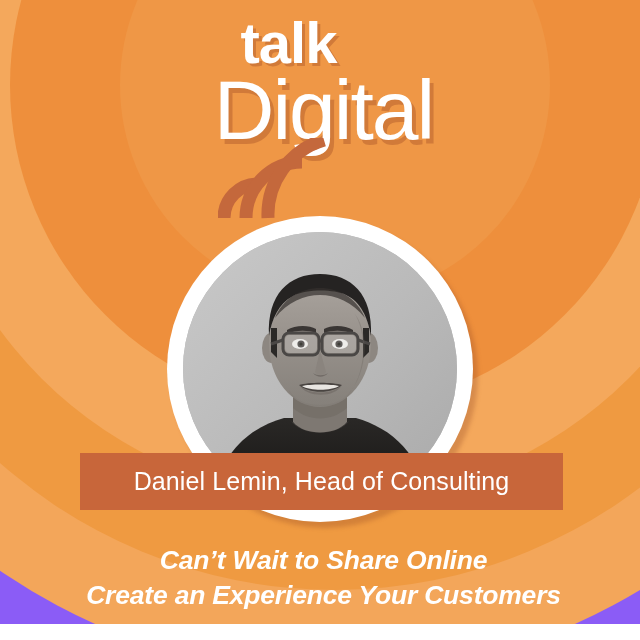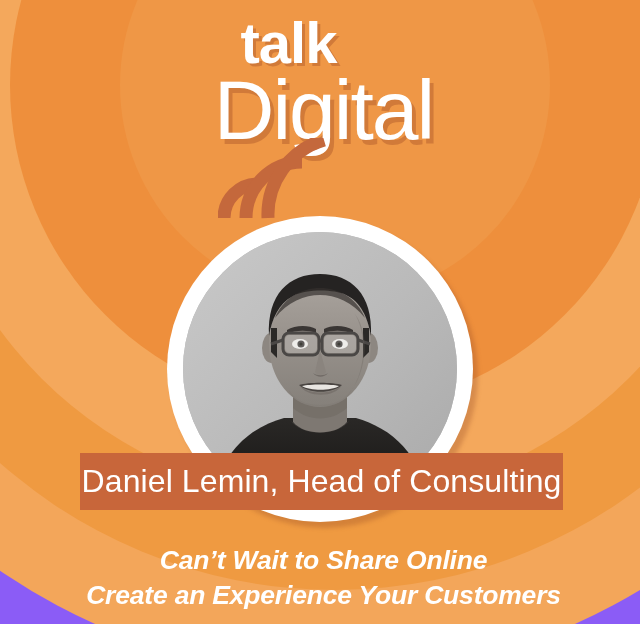--- a/index.html
+++ b/index.html
@@ -142,21 +142,21 @@
     top: 453px;
     width: 483px;
     height: 57px;
     background: #c8663a;
     display: flex;
     align-items: center;
     justify-content: center;
   }
   .banner-text {
     color: #ffffff;
-    font-size: 32px;
+    font-size: 25px;
     font-weight: normal;
     letter-spacing: .1px;
     white-space: nowrap;
   }
 
   
   .tagline {
     position: absolute;
     left: 0; right: 0;
     top: 543px;

